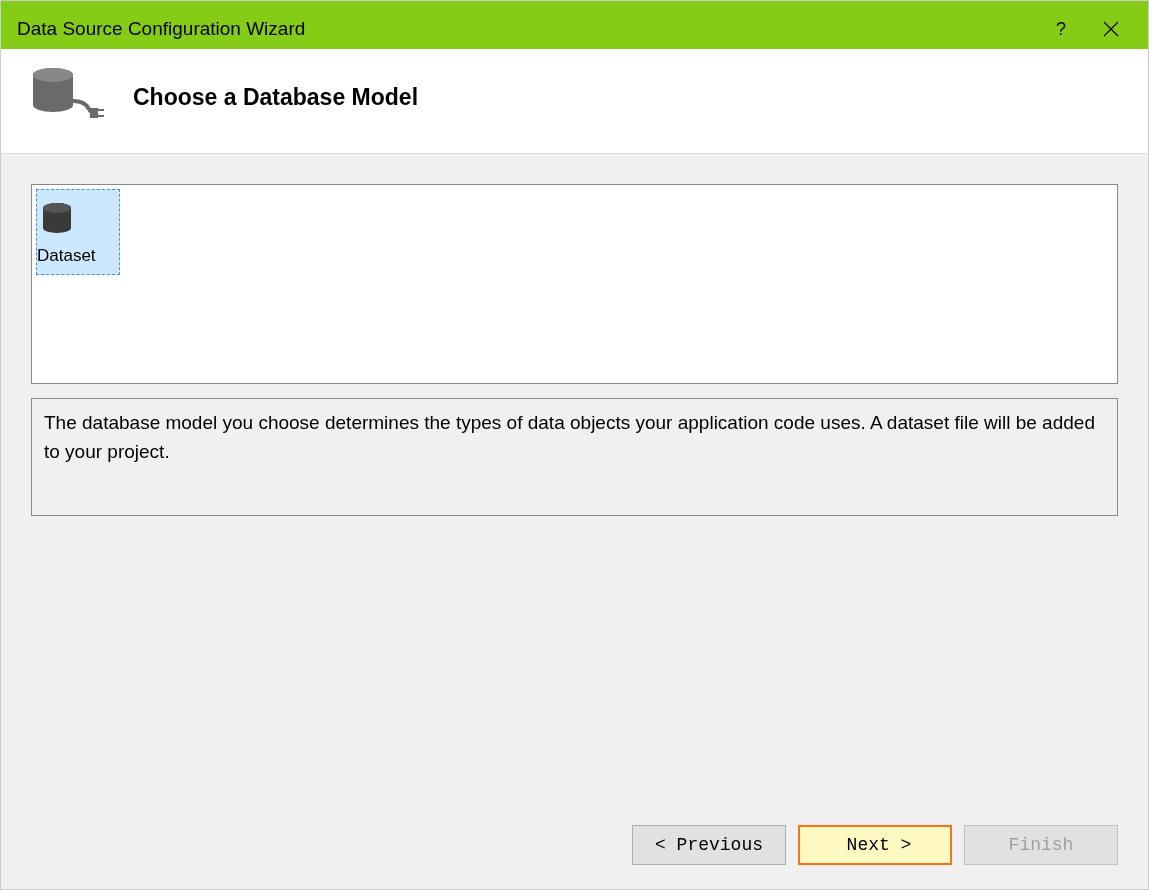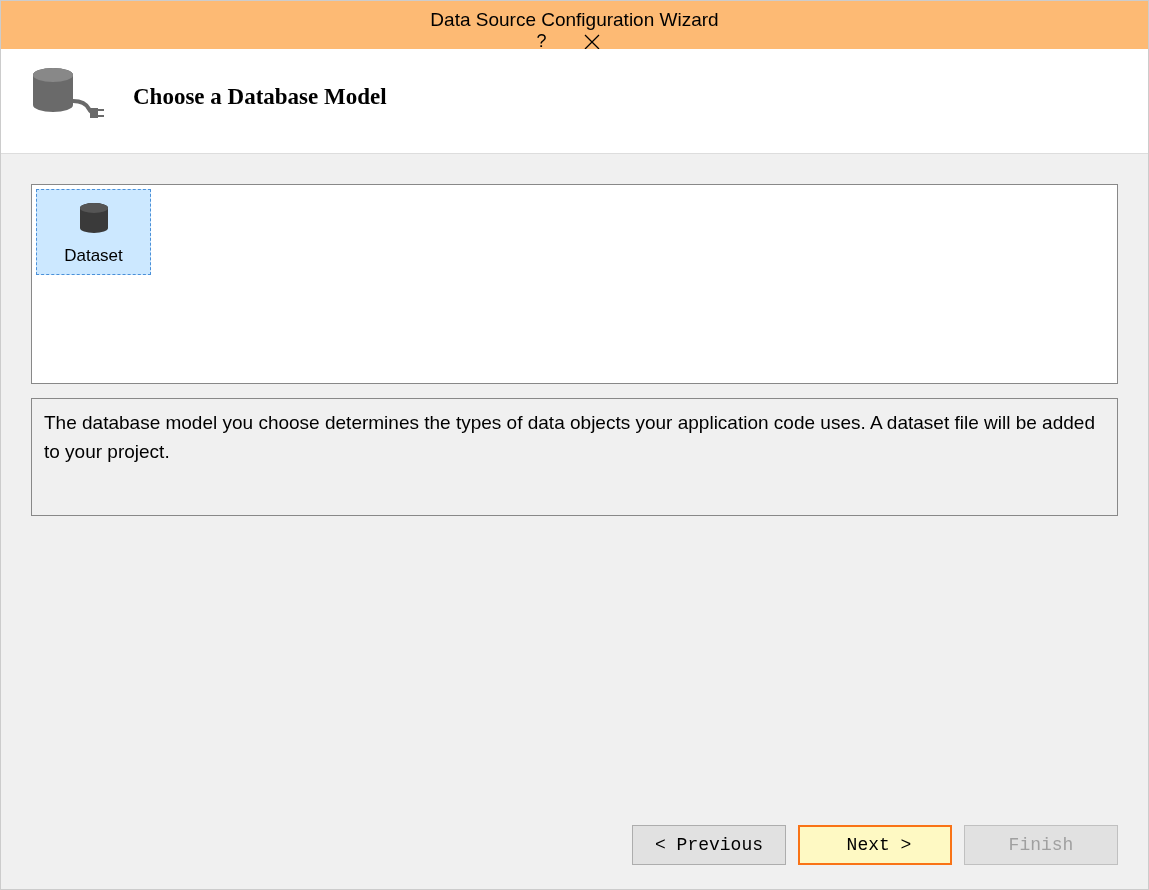--- a/index.html
+++ b/index.html
@@ -12,22 +12,21 @@
       display: flex;
       flex-direction: column;
       overflow: hidden;
     }
     .titlebar {
       display: flex;
       align-items: center;
       justify-content: space-between;
       padding: 8px 16px 0 16px;
       height: 48px;
-      background: #fdba74;
-      flex-direction: column;
+      background: #84cc16;
     }
     .titlebar-title {
       font-size: 19px;
       color: #000;
     }
     .titlebar-controls {
       display: flex;
       gap: 36px;
       align-items: center;
       padding-right: 12px;
@@ -42,21 +41,20 @@
       display: flex;
       align-items: center;
       justify-content: center;
     }
     .header {
       display: flex;
       align-items: center;
       gap: 28px;
       padding: 16px 20px 24px 24px;
       background: #ffffff;
-      font-family: Liberation Serif, serif;
     }
     .header-icon {
       display: flex;
       align-items: center;
       justify-content: center;
     }
     .header-title {
       font-size: 23px;
       font-weight: bold;
       color: #000;
@@ -77,25 +75,24 @@
     }
     .model-list {
       background: #ffffff;
       border: 1px solid #888;
       height: 200px;
       padding: 4px;
       display: flex;
       align-items: flex-start;
     }
     .model-item {
-      width: 115px;
+      width: 84px;
       height: 86px;
       display: flex;
       flex-direction: column;
-      align-items: center;
       justify-content: center;
       gap: 4px;
       cursor: pointer;
       border: 1px dashed transparent;
     }
     .model-item.selected {
       background: #cce8ff;
       border: 1px dashed #4a90d9;
     }
     .model-item-label {

